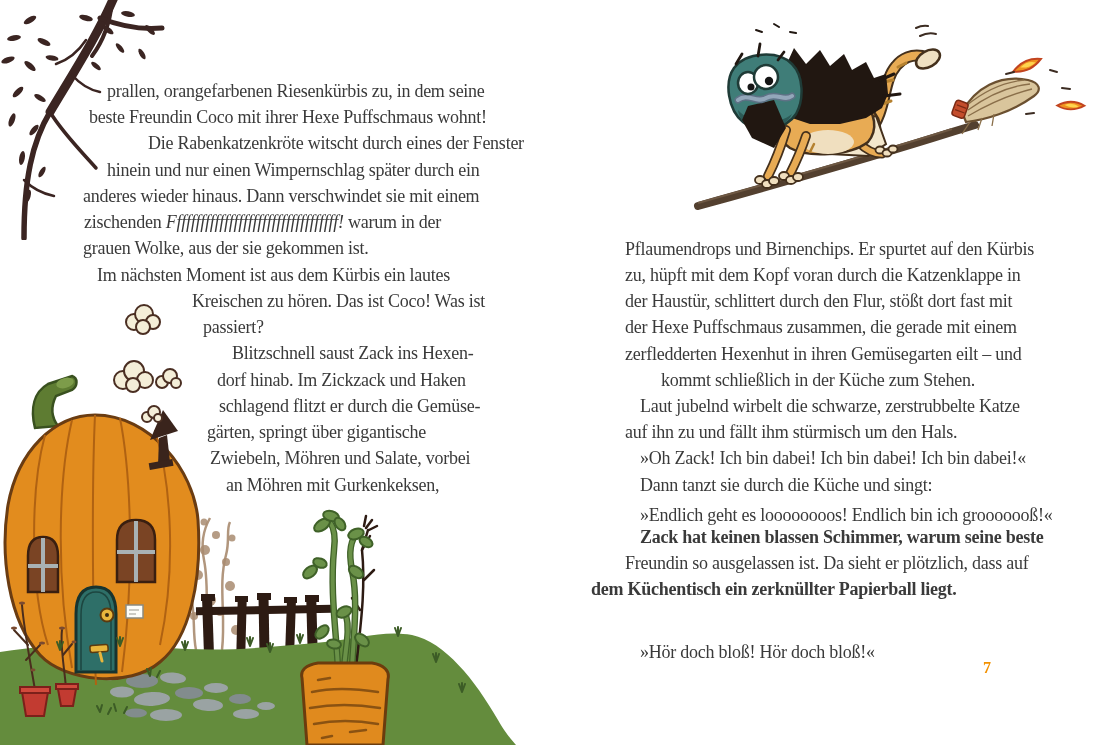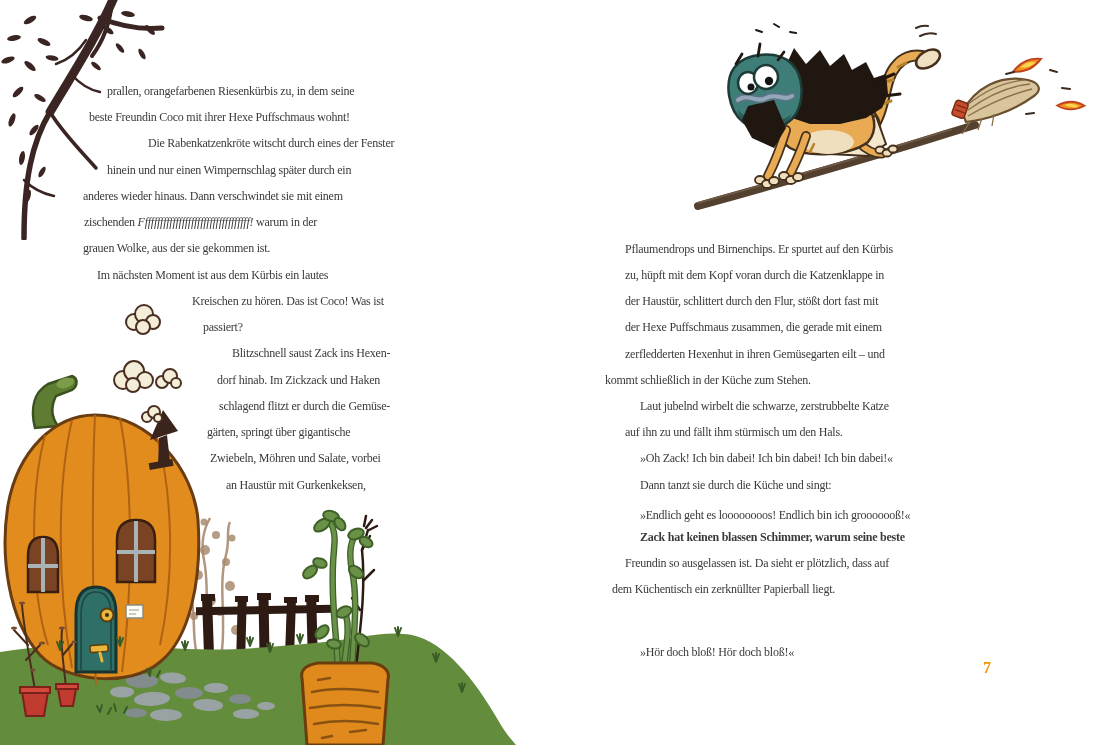--- a/index.html
+++ b/index.html
@@ -3,21 +3,21 @@
 <meta charset="utf-8">
 <style>
   html,body{margin:0;padding:0;}
   body{
     width:1100px;height:745px;position:relative;overflow:hidden;
     background:#ffffff;
     font-family:"Liberation Serif", serif;
   }
   .text-line{
     position:absolute;white-space:nowrap;
-    font-size:12px;letter-spacing:-0.25px;line-height:22px;
+    font-size:18px;letter-spacing:-0.25px;line-height:22px;
     color:#3a3a3a;
   }
   .text-line .italic{font-style:italic;font-family:Liberation Serif, serif;}
   .illu{position:absolute;}
   #page-number{
     position:absolute;left:983px;top:659px;
     color:#f29100;font-weight:bold;font-size:16px;
   }
 </style>
 </head>
@@ -380,34 +380,34 @@
       <div class="text-line" style="left: 84px; top: 211px;"><span>zischenden </span><span class="italic">Fffffffffffffffffffffffffffffffffff!</span><span> warum in der</span></div>
       <div class="text-line" style="left: 83px; top: 237px;">grauen Wolke, aus der sie gekommen ist.</div>
       <div class="text-line" style="left: 97px; top: 264px;">Im nächsten Moment ist aus dem Kürbis ein lautes</div>
       <div class="text-line" style="left: 192px; top: 290px;">Kreischen zu hören. Das ist Coco! Was ist</div>
       <div class="text-line" style="left: 203px; top: 316px;">passiert?</div>
       <div class="text-line" style="left: 232px; top: 342px;">Blitzschnell saust Zack ins Hexen-</div>
       <div class="text-line" style="left: 217px; top: 369px;">dorf hinab. Im Zickzack und Haken</div>
       <div class="text-line" style="left: 219px; top: 395px;">schlagend flitzt er durch die Gemüse-</div>
       <div class="text-line" style="left: 207px; top: 421px;">gärten, springt über gigantische</div>
       <div class="text-line" style="left: 210px; top: 447px;">Zwiebeln, Möhren und Salate, vorbei</div>
-      <div class="text-line" style="left: 226px; top: 474px;">an Haustür mit Gurkenkeksen,</div>
+      <div class="text-line" style="left: 226px; top: 474px;">an Möhren mit Gurkenkeksen,</div>
     </div>
   <div id="right-text">
       <div class="text-line" style="left: 625px; top: 238px;">Pflaumendrops und Birnenchips. Er spurtet auf den Kürbis</div>
       <div class="text-line" style="left: 625px; top: 264px;">zu, hüpft mit dem Kopf voran durch die Katzenklappe in</div>
       <div class="text-line" style="left: 625px; top: 290px;">der Haustür, schlittert durch den Flur, stößt dort fast mit</div>
       <div class="text-line" style="left: 625px; top: 316px;">der Hexe Puffschmaus zusammen, die gerade mit einem</div>
       <div class="text-line" style="left: 625px; top: 343px;">zerfledderten Hexenhut in ihren Gemüsegarten eilt – und</div>
-      <div class="text-line" style="left: 605px; top: 369px; text-align: right;">kommt schließlich in der Küche zum Stehen.</div>
+      <div class="text-line" style="left: 661px; top: 369px; text-align: right;">kommt schließlich in der Küche zum Stehen.</div>
       <div class="text-line" style="left: 640px; top: 395px;">Laut jubelnd wirbelt die schwarze, zerstrubbelte Katze</div>
       <div class="text-line" style="left: 625px; top: 421px;">auf ihn zu und fällt ihm stürmisch um den Hals.</div>
       <div class="text-line" style="left: 640px; top: 447px;">»Oh Zack! Ich bin dabei! Ich bin dabei! Ich bin dabei!«</div>
       <div class="text-line" style="left: 640px; top: 474px;">Dann tanzt sie durch die Küche und singt:</div>
       <div class="text-line" style="left: 640px; top: 504px;">»Endlich geht es loooooooos! Endlich bin ich grooooooß!«</div>
       <div class="text-line" style="left: 640px; top: 526px; font-weight: bold;">Zack hat keinen blassen Schimmer, warum seine beste</div>
       <div class="text-line" style="left: 625px; top: 552px;">Freundin so ausgelassen ist. Da sieht er plötzlich, dass auf</div>
-      <div class="text-line" style="left: 612px; top: 578px;">dem Küchentisch ein zerknüllter Papierball liegt.</div>
+      <div class="text-line" style="left: 591px; top: 578px; font-weight: bold;">dem Küchentisch ein zerknüllter Papierball liegt.</div>
       <div class="text-line" style="left: 640px; top: 605px; margin-top: 36px;">»Hör doch bloß! Hör doch bloß!«</div>
     </div>
 
   <div id="page-number">7</div>
 </div>
 
 </body></html>

